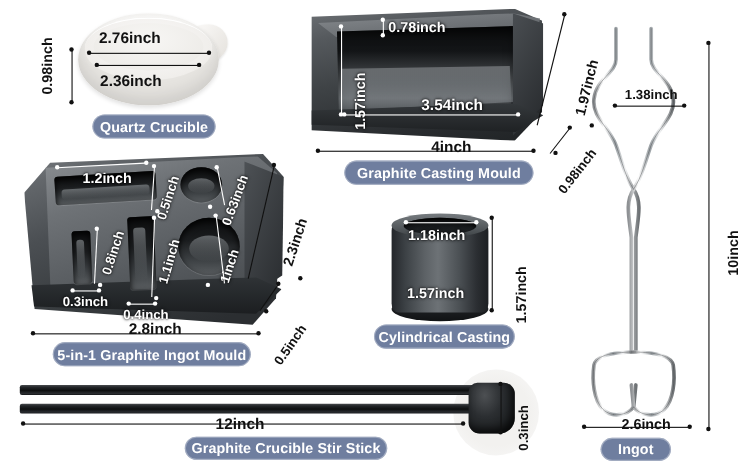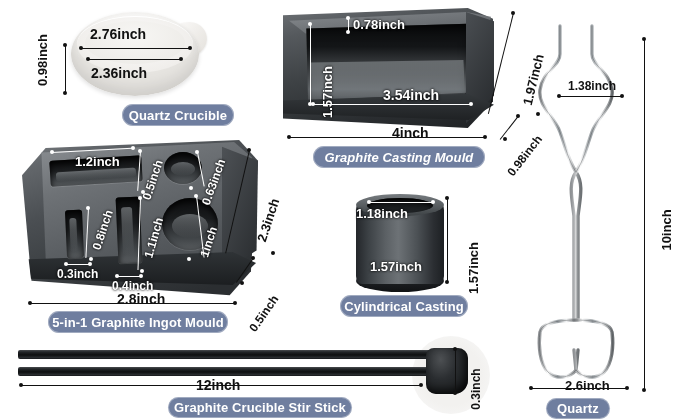--- a/index.html
+++ b/index.html
@@ -130,21 +130,21 @@
     <div class="dim" style="left:91px;top:66px;font-size:14px;">2.36inch</div>
     <div class="rule h" style="left:88px;top:59px;width:93px;"></div>
     <div class="dot" style="left:86px;top:57.2px;"></div>
     <div class="dot" style="left:179px;top:57.2px;"></div>
 
     <div class="dim vert" style="left:36px;top:60px;font-size:13px;transform:rotate(-90deg) translate(-50%,0);transform-origin:0 0;">0.98inch</div>
     <div class="rule v" style="left:65px;top:45px;height:48px;"></div>
     <div class="dot" style="left:63.2px;top:43px;"></div>
     <div class="dot" style="left:63.2px;top:91px;"></div>
 
-    <div class="pill" style="left:84px;top:104px;width:112px;height:22px;font-size:13px;margin-left:38px;">Quartz Crucible</div>
+    <div class="pill" style="left:84px;top:104px;width:112px;height:22px;font-size:13px;">Quartz Crucible</div>
   </div>
 
   <div>
     <div id="casting-art">
       <div class="cast-body"></div>
       <div class="cast-top"></div>
       <div class="cast-cav"></div>
       <div class="cast-cav-floor"></div>
       <div class="cast-right"></div>
       <div class="cast-front"></div>
@@ -173,21 +173,21 @@
     <div class="dim vert" style="left:527px;top:78px;font-size:13px;transform:rotate(-76deg) translate(-50%,0);transform-origin:0 0;">1.97inch</div>
     <div class="rule v" style="left:513px;top:13px;height:104px;transform:rotate(14deg);transform-origin:top center;"></div>
     <div class="dot" style="left:511px;top:11px;"></div>
     <div class="dot" style="left:536px;top:112px;"></div>
 
     <div class="dim vert" style="left:520px;top:152px;font-size:12px;transform:rotate(-52deg) translate(-50%,0);transform-origin:0 0;">0.98inch</div>
     <div class="rule v" style="left:518px;top:116px;height:30px;transform:rotate(38deg);transform-origin:top center;"></div>
     <div class="dot" style="left:516px;top:114px;"></div>
     <div class="dot" style="left:503px;top:137px;"></div>
 
-    <div class="pill" style="left:313px;top:146px;width:172px;height:22px;font-size:13px;font-style:italic;">Graphite Casting Mould</div>
+    <div class="pill" style="left:313px;top:146px;width:172px;height:22px;font-size:13px;">Graphite Casting Mould</div>
   </div>
 
   <div>
     <div id="ingot-art">
       <div class="ing-body"></div>
       <div class="ing-top"></div>
       <div class="ing-right"></div>
       <div class="ing-front"></div>
 
       <div class="cav bar" style="left:28px;top:18px;width:92px;height:26px;transform:rotate(-3.5deg);"></div>
@@ -265,21 +265,21 @@
   </div>
 
   <div>
     <div id="cyl-art">
       <div class="cyl-bot"></div>
       <div class="cyl-body"></div>
       <div class="cyl-topout"></div>
       <div class="cyl-topin"></div>
     </div>
 
-    <div class="dim w" style="left:356px;top:207px;font-size:13px;">1.18inch</div>
+    <div class="dim w" style="left:371px;top:207px;font-size:13px;">1.18inch</div>
     <div class="rule h wclr" style="left:369px;top:202px;width:64px;"></div>
     <div class="dot wclr" style="left:367px;top:200.2px;"></div>
     <div class="dot wclr" style="left:431px;top:200.2px;"></div>
 
     <div class="dim w" style="left:370px;top:260px;font-size:13px;">1.57inch</div>
 
     <div class="dim vert" style="left:467px;top:268px;font-size:13px;transform:rotate(-90deg) translate(-50%,0);transform-origin:0 0;">1.57inch</div>
     <div class="rule v" style="left:447px;top:198px;height:84px;"></div>
     <div class="dot" style="left:445.2px;top:196px;"></div>
     <div class="dot" style="left:445.2px;top:280px;"></div>
@@ -345,16 +345,16 @@
     <div class="dim vert" style="left:660px;top:230px;font-size:13px;transform:rotate(-90deg) translate(-50%,0);transform-origin:0 0;">10inch</div>
     <div class="rule v" style="left:644px;top:39px;height:351px;"></div>
     <div class="dot" style="left:642.2px;top:37px;"></div>
     <div class="dot" style="left:642.2px;top:388px;"></div>
 
     <div class="dim" style="left:562px;top:379px;font-size:13px;background:#fff;padding:0 3px;">2.6inch</div>
     <div class="rule h" style="left:531px;top:388px;width:96px;"></div>
     <div class="dot" style="left:529px;top:386.2px;"></div>
     <div class="dot" style="left:625px;top:386.2px;"></div>
 
-    <div class="pill" style="left:546px;top:398px;width:64px;height:21px;font-size:13px;">Quartz</div>
+    <div class="pill" style="left:546px;top:398px;width:64px;height:21px;font-size:13px;">Ingot</div>
   </div>
 
 </div>
 
 </body></html>

